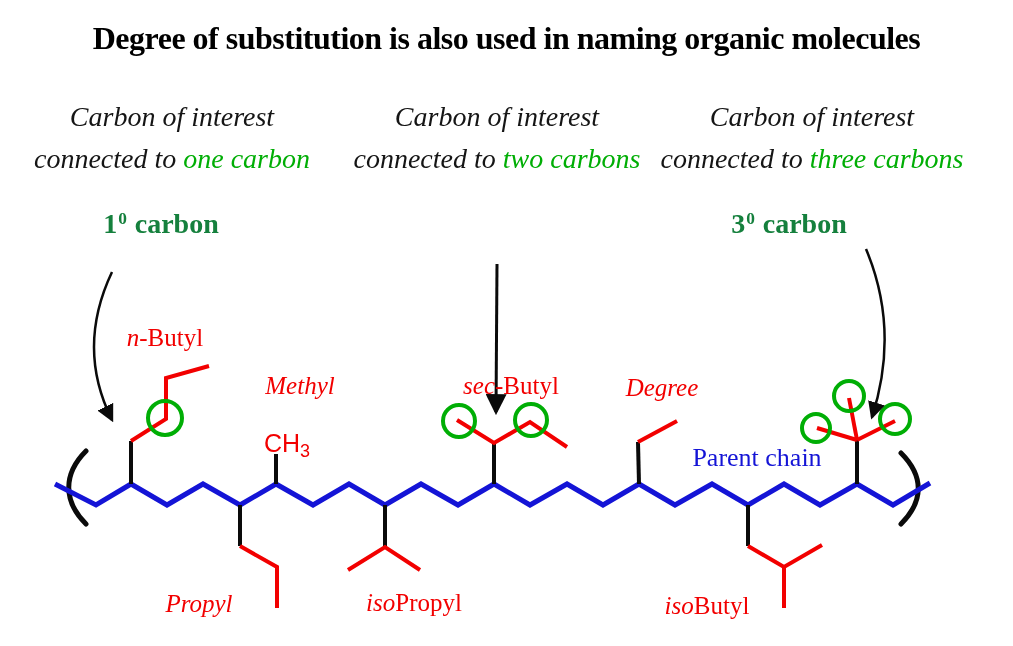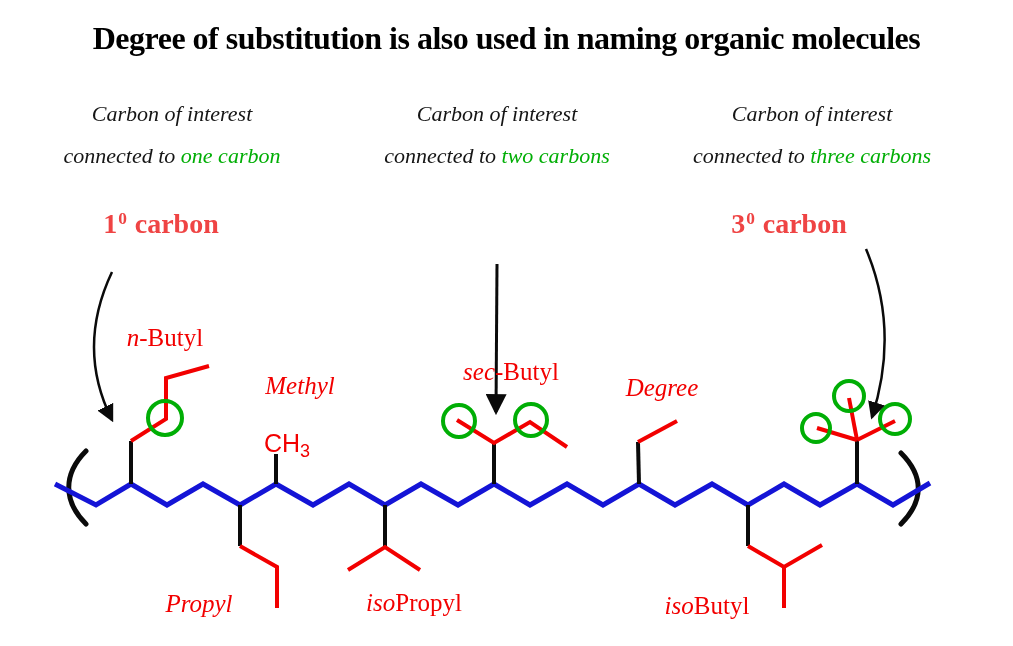--- a/index.html
+++ b/index.html
@@ -10,23 +10,23 @@
     position:relative; width:1013px; height:646px; background:#ffffff;
     font-family:"Liberation Serif", serif; overflow:hidden;text-decoration:underline;
   }
   .abs{position:absolute;}
   .cx{transform:translateX(-50%);}
   .nowrap{white-space:nowrap;}
   .title{
     left:0; right:0; top:20px; text-align:center;
     font-size:32px; font-weight:bold; color:#000; letter-spacing:-0.5px;
   }
-  .hdr{font-style:italic; font-size:22px; color:#151515;}
+  .hdr{font-style:italic; font-size:28px; color:#151515;}
   .hl{color:var(--green);}
-  .deg{font-weight:bold; font-size:28px; color:#ef4444;}
+  .deg{font-weight:bold; font-size:28px; color:#15803d;}
   .deg sup{font-size:62%; vertical-align:0.5em; margin-left:1px;}
   .deg .suffix{margin-left:0.28em;}
   .red-label{color:var(--red); font-size:25px;}
   .it{font-style:italic;}
   .blue-label{color:var(--blue); font-size:26px;}
   .ch3{
     font-family:"Liberation Sans", sans-serif;
     color:var(--red); font-size:25px;
   }
   .ch3 sub{font-size:72%; vertical-align:-0.25em;}
@@ -109,24 +109,25 @@
 
   <div class="abs deg cx nowrap" style="left:161px; top:208px;"><span>1</span><sup>0</sup><span class="suffix">carbon</span></div>
   <div class="abs deg cx nowrap" style="left:789px; top:208px;"><span>3</span><sup>0</sup><span class="suffix">carbon</span></div>
 
   <div class="abs red-label cx nowrap" style="left:165px; top:324px;"><span class="it">n</span><span>-Butyl</span></div>
 
   <div class="abs red-label cx nowrap it" style="left:300px; top:372px;text-align:center;"><span>Methyl</span><span></span></div>
 
   <div class="abs ch3 nowrap" style="left:264px; top:429px;"><span>CH</span><sub>3</sub></div>
 
-  <div class="abs red-label cx nowrap" style="left:511px; top:358px;"><span class="it">sec</span><span>-Butyl</span></div>
+  <div class="abs red-label cx nowrap" style="left:511px; top:372px;"><span class="it">sec</span><span>-Butyl</span></div>
 
   <div class="abs red-label cx nowrap it" style="left:662px; top:374px;"><span>Degree</span><span></span></div>
 
+  <div class="abs blue-label cx nowrap" style="left:757px; top:443px;">Parent chain</div>
 
 
   <div class="abs red-label cx nowrap it" style="left:199px; top:590px;"><span>Propyl</span><span></span></div>
 
   <div class="abs red-label cx nowrap" style="left:414px; top:589px;"><span class="it">iso</span><span>Propyl</span></div>
 
   <div class="abs red-label cx nowrap" style="left:707px; top:592px;"><span class="it">iso</span><span>Butyl</span></div>
 
 </div>
 

